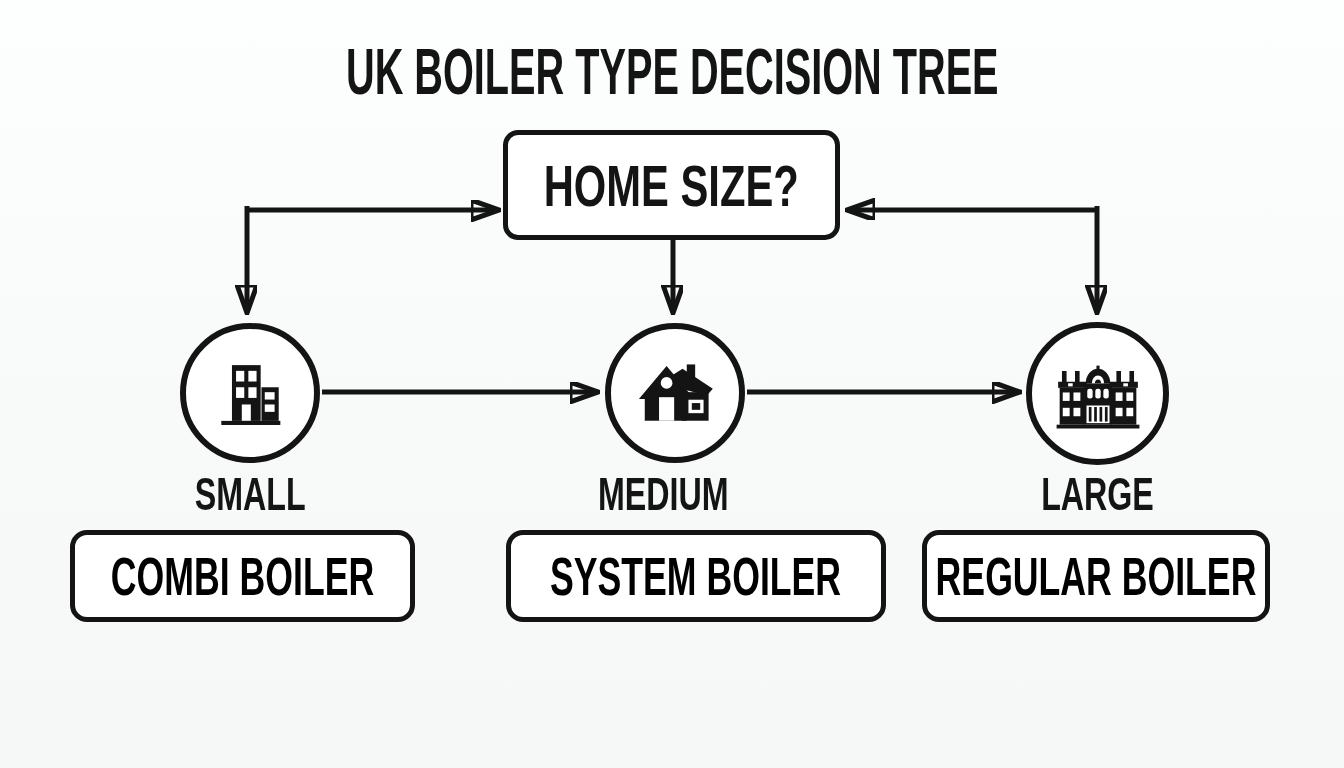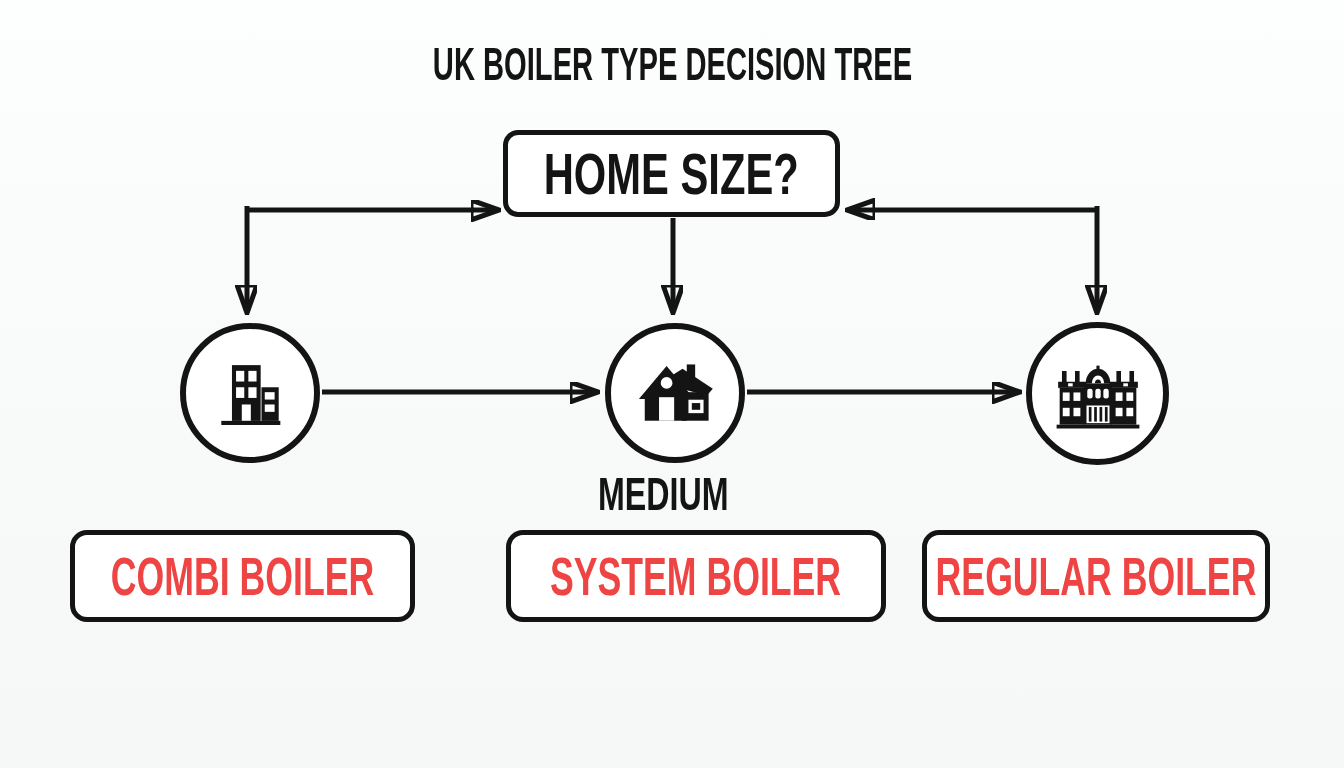--- a/index.html
+++ b/index.html
@@ -13,26 +13,26 @@
     background: linear-gradient(180deg, #fdfefe 0%, #f8fafa 55%, #f6f8f8 100%);
     color: #141414;
   }
   .wires { position: absolute; left: 0; top: 0; width: 1344px; height: 768px; }
   .wires path { stroke: #141414; stroke-width: 5; fill: none; }
 
   .cond { display: inline-block; white-space: nowrap; transform: scaleX(var(--sx, .7)); }
 
   .title {
     position: absolute; left: 0; top: 40px; width: 1344px;
-    text-align: center; font-weight: bold; font-size: 47px; line-height: 1;
+    text-align: center; font-weight: bold; font-size: 64px; line-height: 1;
     letter-spacing: 0px; color: #141414;
   }
 
   .qbox {
-    position: absolute; left: 503px; top: 130px; width: 337px; height: 87px;
+    position: absolute; left: 503px; top: 130px; width: 337px; height: 110px;
     box-sizing: border-box; background: #ffffff;
     border: 5px solid #141414; border-radius: 15px;
     display: flex; align-items: center; justify-content: center;
     font-weight: bold; font-size: 58px;
   }
 
   .circle {
     position: absolute; width: 140px; height: 140px; box-sizing: border-box;
     background: #ffffff; border: 6px solid #141414; border-radius: 50%;
     display: flex; align-items: center; justify-content: center;
@@ -46,21 +46,21 @@
     font-weight: bold; font-size: 46px; line-height: 46px; color: #141414;
   }
   .size-label.l-small  { left: 150px; }
   .size-label.l-medium { left: 563px; }
   .size-label.l-large  { left: 997px; }
 
   .result-box {
     position: absolute; top: 530px; height: 92px; box-sizing: border-box;
     background: #ffffff; border: 5px solid #141414; border-radius: 17px;
     display: flex; align-items: center; justify-content: center;
-    font-weight: bold; font-size: 54px; color: #ef4444;
+    font-weight: bold; font-size: 54px; color: #000000;
   }
   .result-box.r-small  { left: 70px;  width: 345px; }
   .result-box.r-medium { left: 506px; width: 380px; }
   .result-box.r-large  { left: 922px; width: 348px; }
 
   .icon svg { display: block; }
 </style>
 </head>
 <body>
 
@@ -107,20 +107,23 @@
         <rect x="48" y="23" width="10" height="13" fill="#ffffff"></rect>
         <rect x="33" y="43" width="10" height="13" fill="#ffffff"></rect>
         <rect x="48" y="43" width="10" height="13" fill="#ffffff"></rect>
         <rect x="40" y="64" width="11" height="20" fill="#ffffff"></rect>
         <rect x="64" y="43" width="21" height="41" fill="#141414"></rect>
         <rect x="68" y="49" width="12" height="9" fill="#ffffff"></rect>
         <rect x="68" y="64" width="12" height="9" fill="#ffffff"></rect>
         <rect x="15" y="84" width="72" height="5" fill="#141414"></rect>
       </svg>
     </span>
+  </div>
+  <div class="size-label l-small">
+    <span class="cond" style="--sx:.7">SMALL</span>
   </div>
   <div class="result-box r-small">
     <span class="cond" style="--sx:.66">COMBI BOILER</span>
   </div>
 
   <div class="circle c-medium">
     <span class="icon">
       <svg width="84" height="84" viewBox="0 0 100 100" xmlns="http://www.w3.org/2000/svg">
         <rect x="64" y="16" width="10" height="18" fill="#141414"></rect>
         <polygon points="40,33 59,21 95,45 88,53 46,42" fill="#141414"></polygon>
@@ -173,17 +176,20 @@
         <rect x="14" y="66" width="9" height="11" fill="#ffffff"></rect>
         <rect x="28" y="66" width="9" height="11" fill="#ffffff"></rect>
         <rect x="83" y="46" width="9" height="11" fill="#ffffff"></rect>
         <rect x="97" y="46" width="9" height="11" fill="#ffffff"></rect>
         <rect x="83" y="66" width="9" height="11" fill="#ffffff"></rect>
         <rect x="97" y="66" width="9" height="11" fill="#ffffff"></rect>
         <rect x="6" y="88" width="108" height="5" fill="#141414"></rect>
       </svg>
     </span>
   </div>
+  <div class="size-label l-large">
+    <span class="cond" style="--sx:.7">LARGE</span>
+  </div>
   <div class="result-box r-large">
     <span class="cond" style="--sx:.66">REGULAR BOILER</span>
   </div>
 
 </div>
 
 </body></html>

